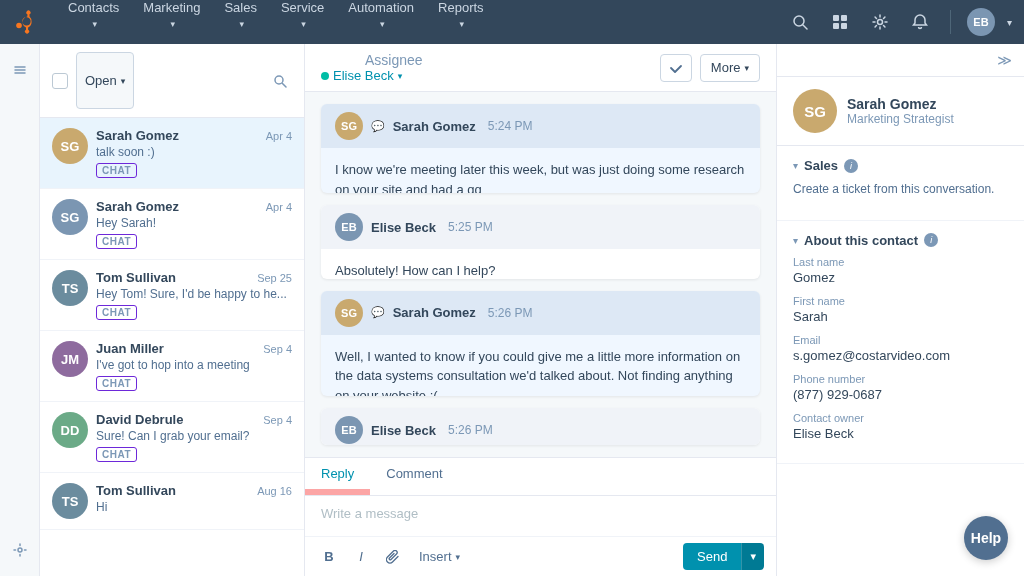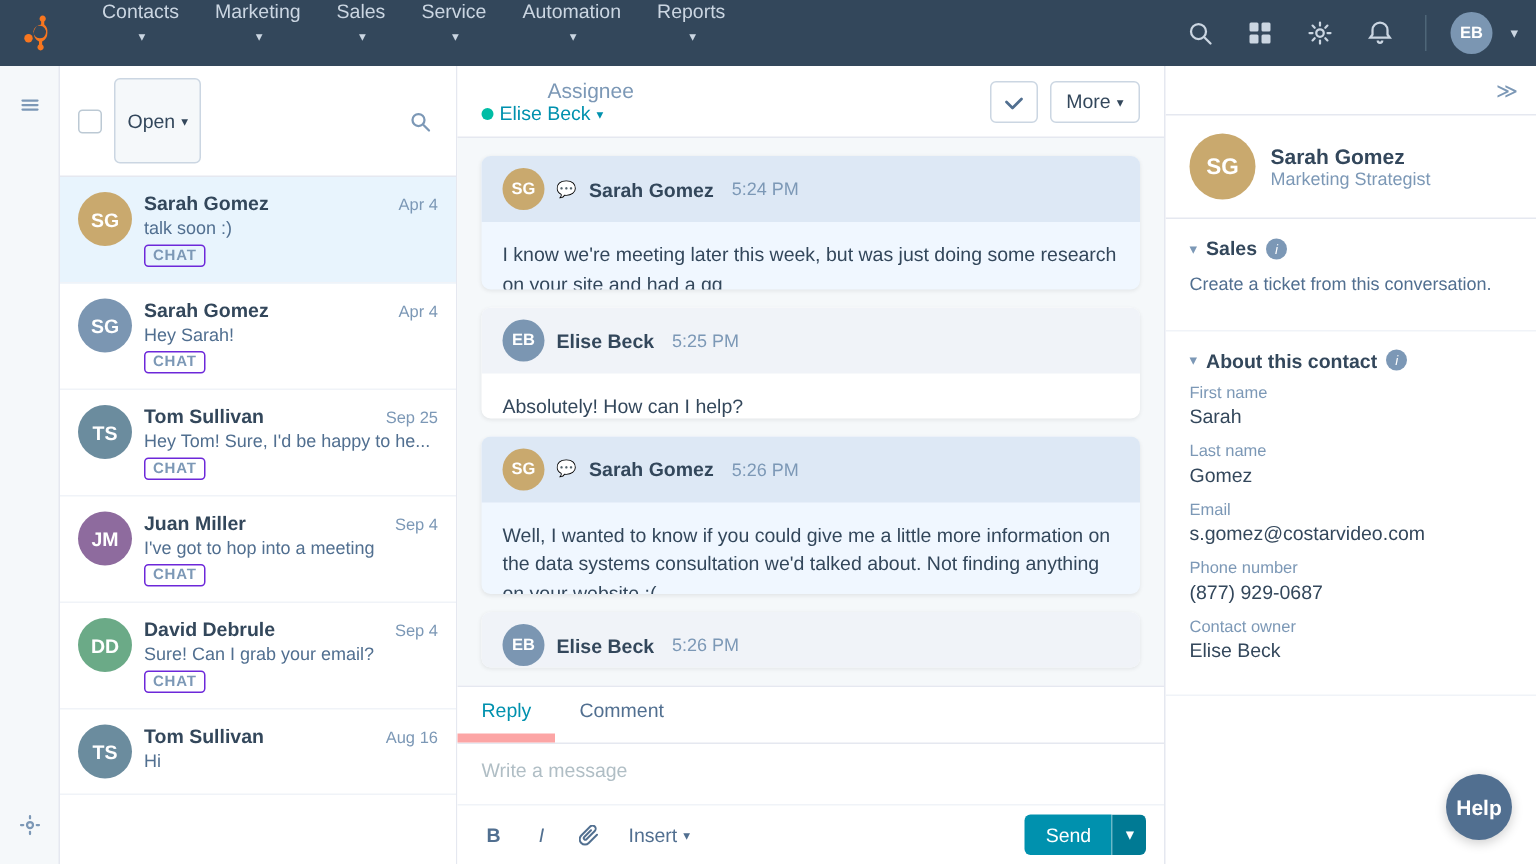--- a/index.html
+++ b/index.html
@@ -399,26 +399,26 @@
     </div>
 
     <div class="rs-section">
       <div class="rs-section-header">
         <span class="rs-chevron">▾</span>
         <span class="rs-section-title">About this contact</span>
         <div class="rs-info-icon">i</div>
       </div>
       <div id="contact-fields">
           <div class="rs-field">
+    <div class="rs-field-label">Last name</div>
+    <div class="rs-field-value">Gomez</div>
+  </div>
+          <div class="rs-field">
     <div class="rs-field-label">First name</div>
     <div class="rs-field-value">Sarah</div>
-  </div>
-          <div class="rs-field">
-    <div class="rs-field-label">Last name</div>
-    <div class="rs-field-value">Gomez</div>
   </div>
           <div class="rs-field">
     <div class="rs-field-label">Email</div>
     <div class="rs-field-value">s.gomez@costarvideo.com</div>
   </div>
           <div class="rs-field">
     <div class="rs-field-label">Phone number</div>
     <div class="rs-field-value">(877) 929-0687</div>
   </div>
           <div class="rs-field">

